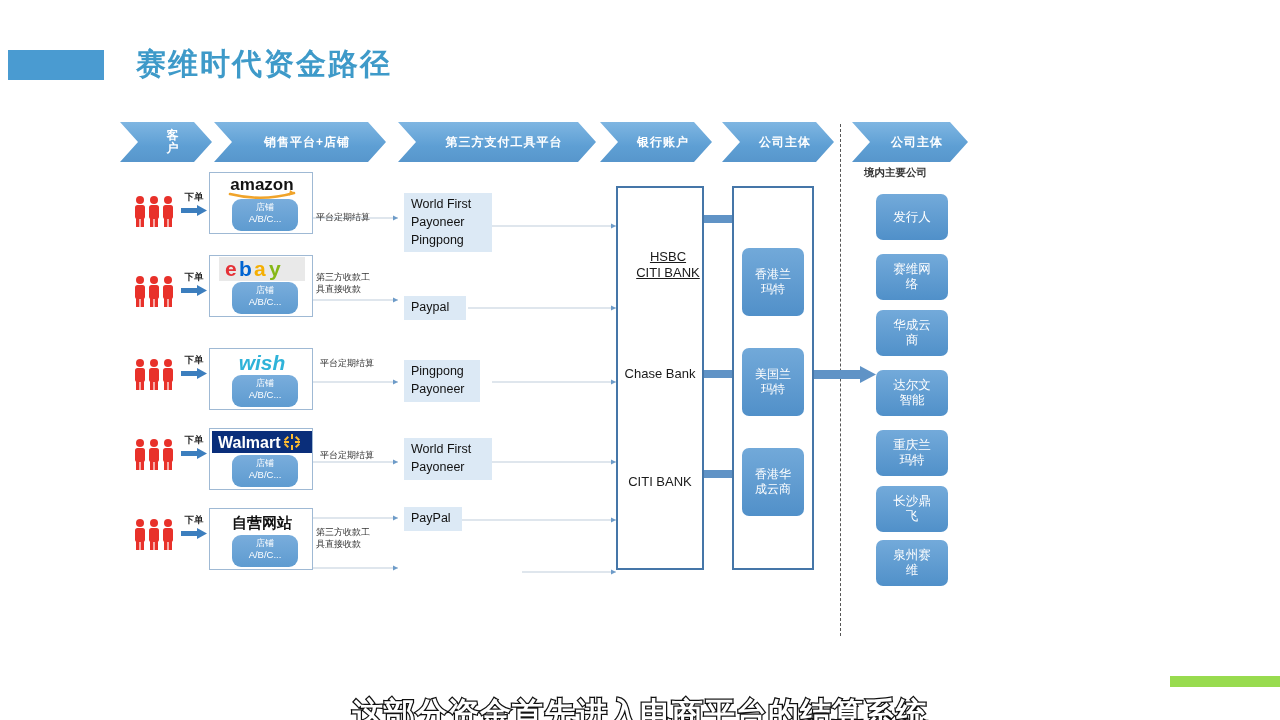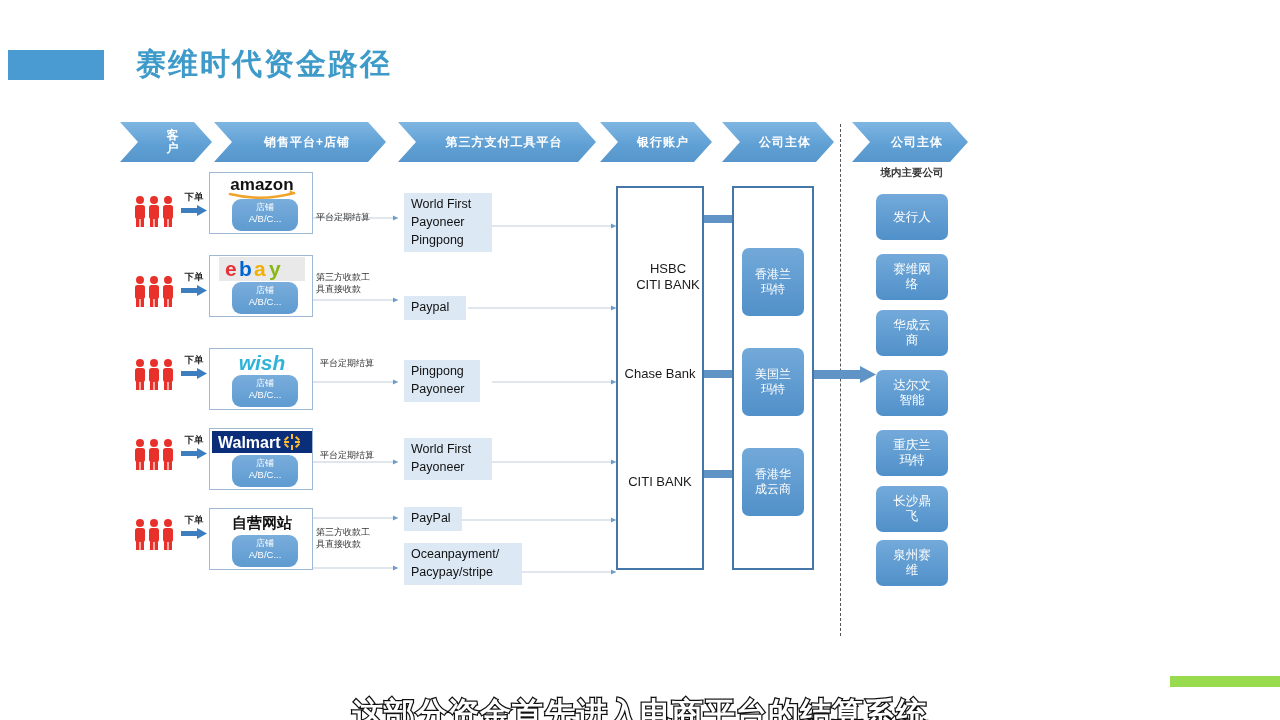--- a/index.html
+++ b/index.html
@@ -65,21 +65,21 @@
     color:#ffffff;font-size:12px;text-align:center;line-height:1.25;
     display:flex;align-items:center;justify-content:center;white-space:pre-line;
   }
   .dom{
     position:absolute;left:876px;width:72px;height:46px;border-radius:7px;
     background:linear-gradient(180deg,#73AADA 0%,#5090C9 100%);
     color:#ffffff;font-size:12.5px;text-align:center;line-height:1.2;
     display:flex;align-items:center;justify-content:center;white-space:pre-line;
   }
   #dom-header{
-    position:absolute;left:864px;top:166px;width:96px;text-align:center;
+    position:absolute;left:864px;top:166px;width:96px;text-align:left;
     font-size:10.5px;color:#333;font-weight:bold;
   }
   
   #divider{position:absolute;left:840px;top:124px;width:0;height:512px;
     border-left:1.6px dashed #555;}
   
   #subtitle{
     position:absolute;left:0;top:656px;width:1280px;text-align:center;
     font-size:31px;font-weight:bold;color:#ffffff;letter-spacing:1px;
     font-family:"DejaVu Serif","Liberation Serif",serif;
@@ -399,25 +399,23 @@
       <span>自营网站</span>
     </span>
     <span class="shop">
       <span>店铺</span><br>
       <span class="l2">A/B/C...</span>
     </span>
   </div>
   <div class="setlabel" style="left:316px;top:527px;width:80px;">第三方收款工
 具直接收款</div>
   <div class="pay" style="left:404px;top:507px;width:58px;">PayPal</div>
-  <div class="pay" style="left:404px;top:543px;width:118px;">Oceanpayment/
-Pacypay/stripe</div>
 
   <div class="bigbox" style="left:616px;top:186px;width:88px;height:384px;"></div>
-  <div class="banklabel" style="left:616px;top:261px;width:104px;">HSBC
+  <div class="banklabel" style="left:616px;top:249px;width:104px;text-decoration:underline;">HSBC
 CITI BANK</div>
   <div class="banklabel" style="left:614px;top:366px;width:92px;">Chase Bank</div>
   <div class="banklabel" style="left:616px;top:474px;width:88px;">CITI BANK</div>
 
   <div class="bigbox" style="left:732px;top:186px;width:82px;height:384px;"></div>
   <div class="entity" style="left:742px;top:248px;">香港兰
 玛特</div>
   <div class="entity" style="left:742px;top:348px;">美国兰
 玛特</div>
   <div class="entity" style="left:742px;top:448px;">香港华

